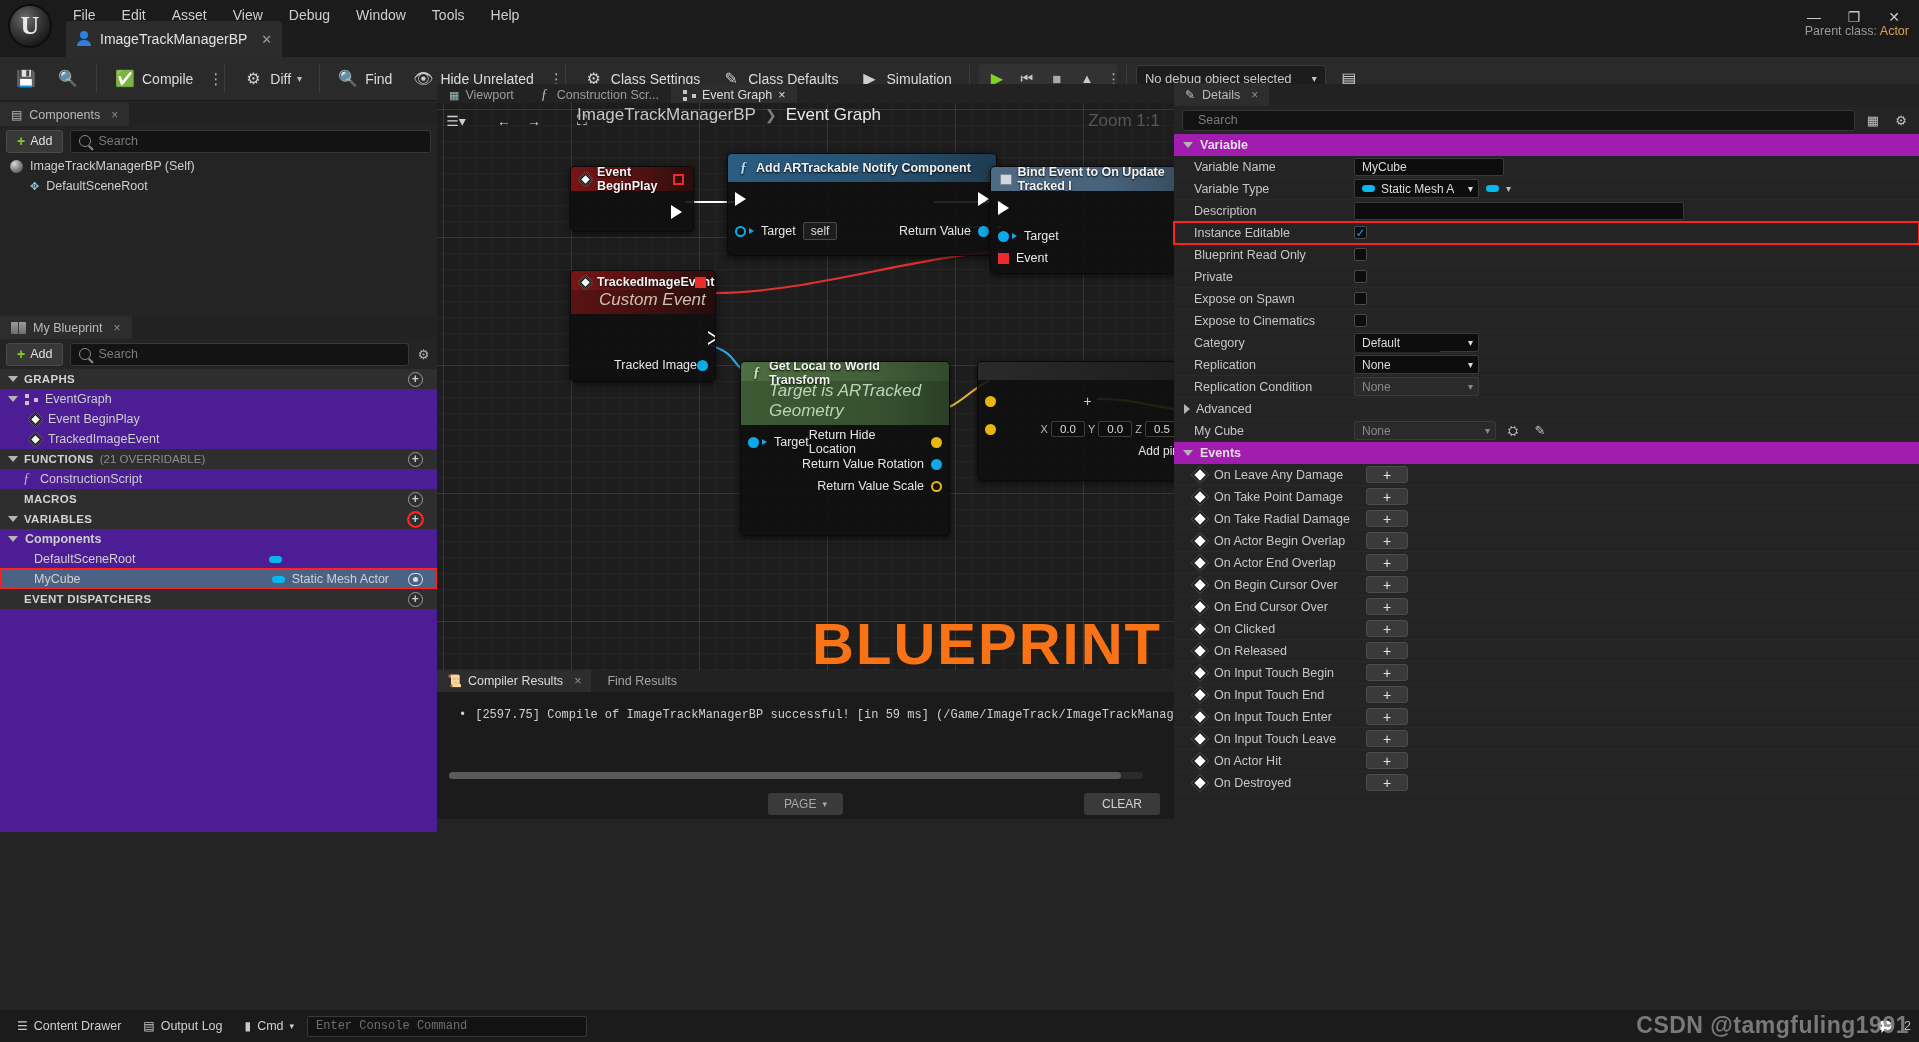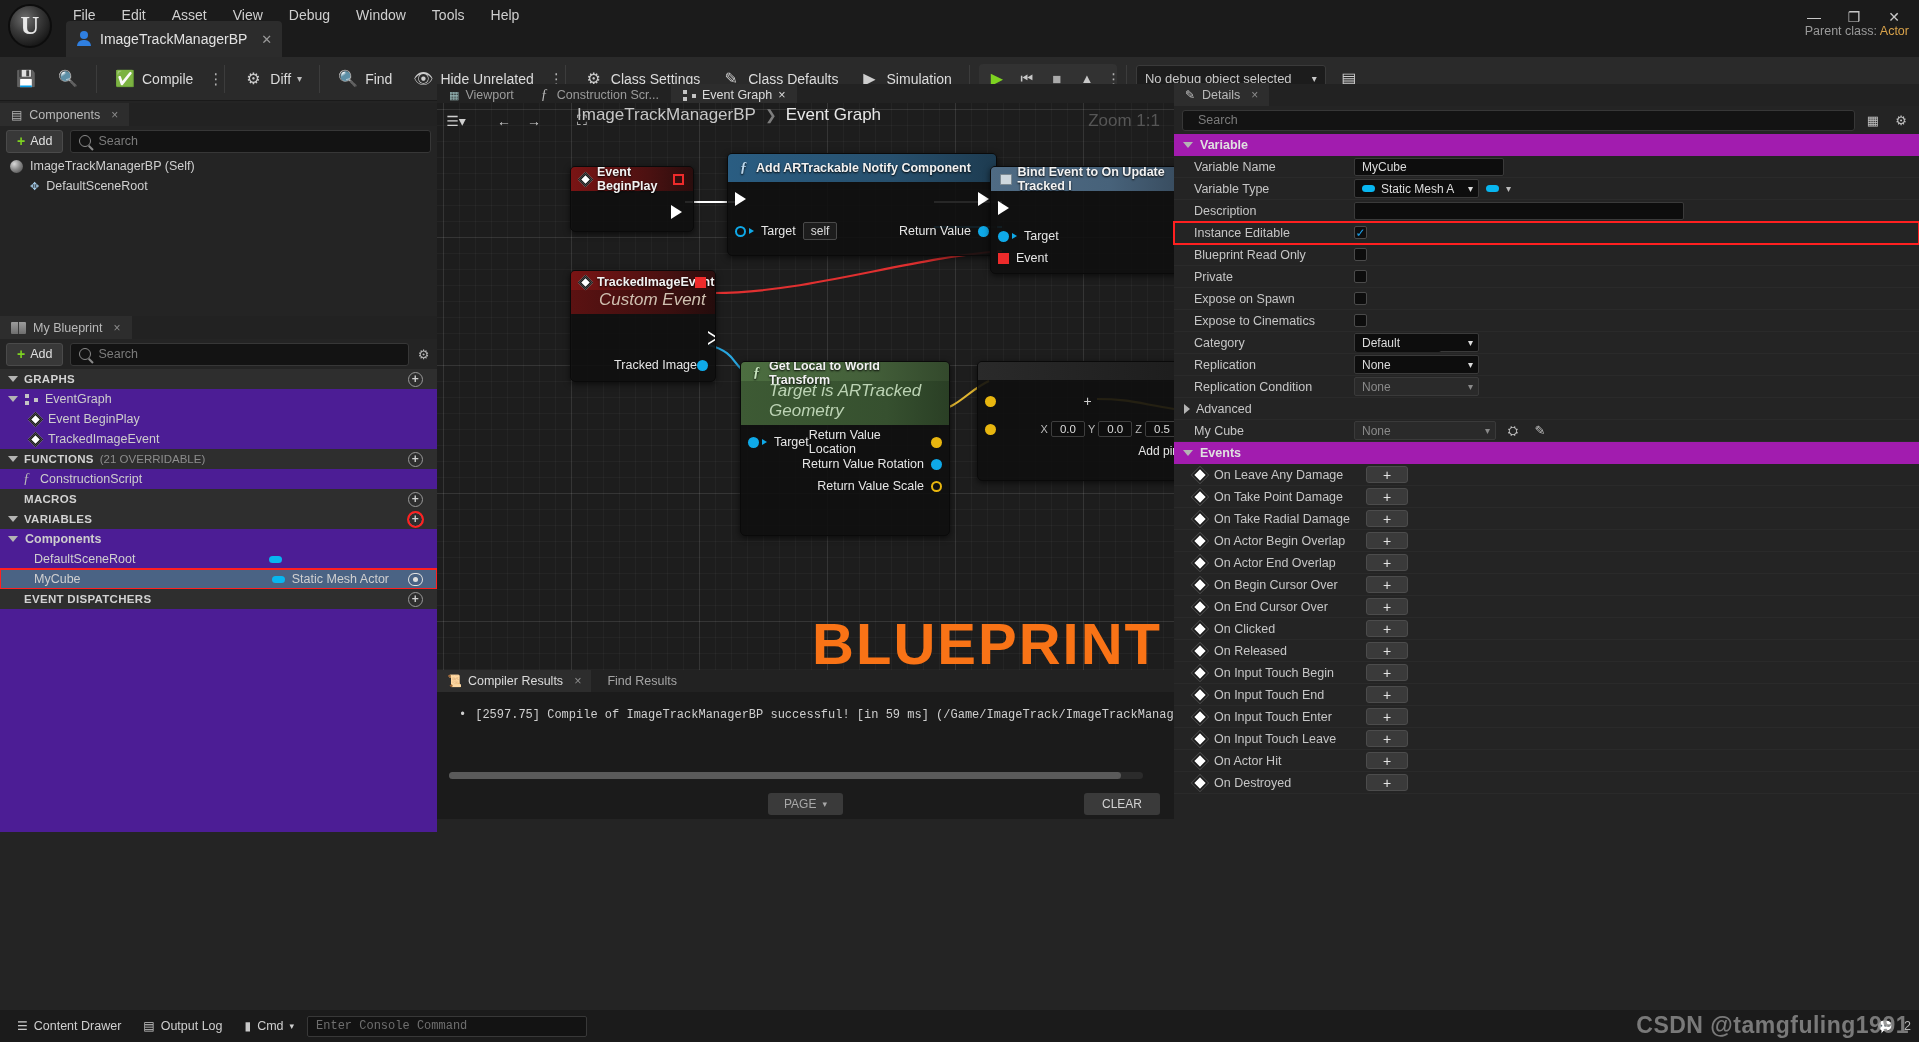--- a/index.html
+++ b/index.html
@@ -586,21 +586,21 @@
         <div class="node-sub g">Target is ARTracked Geometry</div>
       </div>
       <div class="node-body" style="height:110px;">
         <div class="pin-row">
           <span class="pin-l">
             <span class="dot blue"></span>
             <span class="arrow-r"></span>
             <span class="pin-lbl">Target</span>
           </span>
           <span class="pin-r">
-            <span class="pin-lbl">Return Value Location</span>
+            <span class="pin-lbl">Return Hide Location</span>
             <span class="dot yellow"></span>
           </span>
         </div>
         <div class="pin-row">
           <span></span>
           <span class="pin-r">
             <span class="pin-lbl">Return Value Rotation</span>
             <span class="dot blue"></span>
           </span>
         </div>

